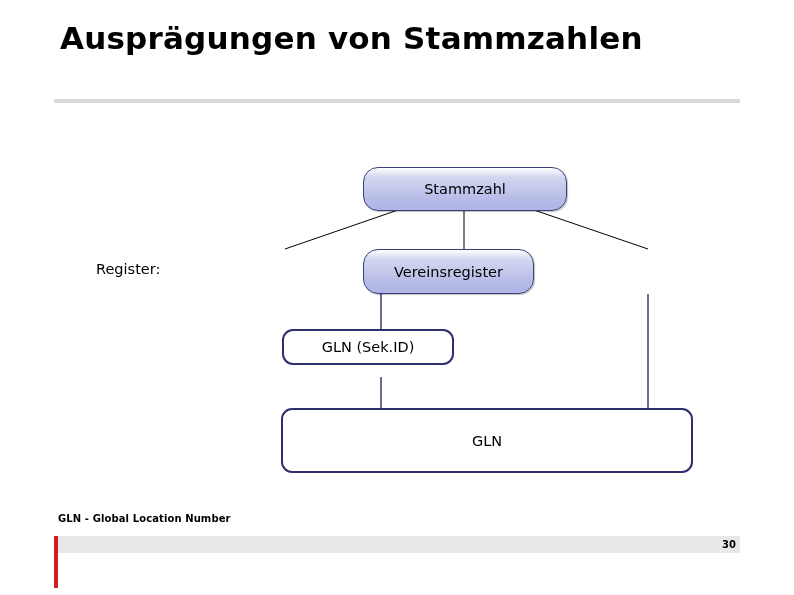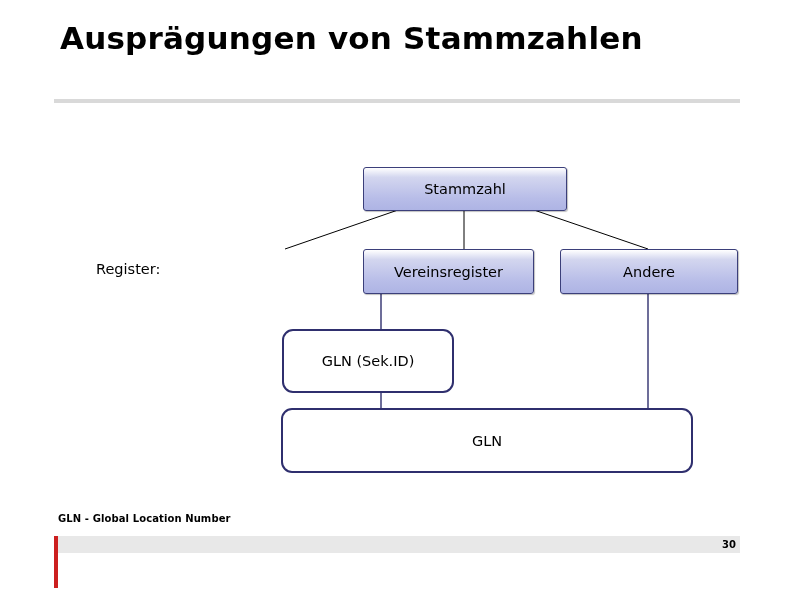--- a/index.html
+++ b/index.html
@@ -54,21 +54,21 @@
     left: 0;
     top: 0;
     width: 794px;
     height: 595px;
     pointer-events: none;
   }
   .node {
     position: absolute;
     box-sizing: border-box;
     border: 1px solid #3b3f7a;
-    border-radius: 3px;
+    border-radius: 15px;
     display: flex;
     align-items: center;
     justify-content: center;
     font-size: 14.5px;
     color: #000000;
     background: linear-gradient(to bottom, #ffffff 0%, #d3d6ef 22%, #b8bde8 72%, #aeb4e4 100%);
     box-shadow: 1px 1px 1px rgba(0,0,0,0.25);
   }
   .node.plain {
     background: #ffffff;
@@ -146,25 +146,22 @@
 
     <div class="node" style="left:363px; top:167px; width:204px; height:44px;">
       <span>Stammzahl</span>
     </div>
 
 
     <div class="node" style="left:363px; top:249px; width:171px; height:45px;">
       <span>Vereinsregister</span>
     </div>
 
-    <div class="node" style="left:560px; top:249px; width:178px; height:45px;">
-      <span>Andere</span>
-    </div>
 
-    <div class="node plain" style="left:282px; top:329px; width:172px; height:64px;">
+    <div class="node plain" style="left:282px; top:329px; width:172px; height:36px;">
       <span>GLN (Sek.ID)</span>
     </div>
 
     <div class="node plain" style="left:281px; top:408px; width:412px; height:65px;">
       <span>GLN</span>
     </div>
 
   </div>
 
   <div class="footnote">GLN - Global Location Number</div>

